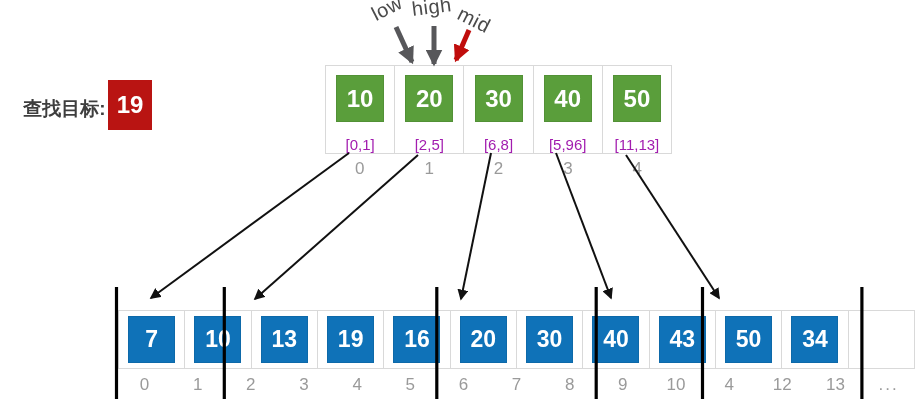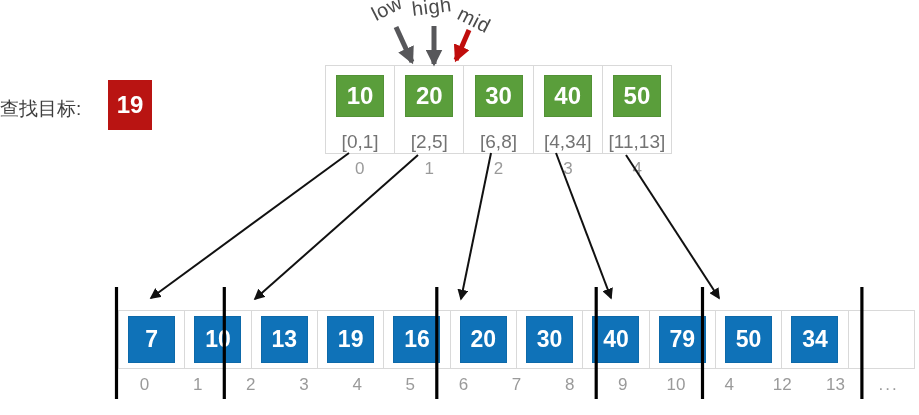--- a/index.html
+++ b/index.html
@@ -13,43 +13,43 @@
   .plabel{
     position:absolute; font-size:20px; font-weight:500; color:var(--pointer-text-gray);
     z-index:6; transform-origin:left center; letter-spacing:0.5px; white-space:nowrap;
   }
   #p-low {left:373px; top:4px;  transform:rotate(-27deg);}
   #p-high{left:412px; top:-2px; transform:rotate(-7deg);}
   #p-mid {left:459px; top:1px;  transform:rotate(27deg);}
 
   
   #target-label{
-    position:absolute; left:0; top:96px; width:97px; text-align:left;
-    font-size:19px; color:var(--text-dark);
+    position:absolute; left:16px; top:96px; width:97px; text-align:center;
+    font-size:19px; color:var(--text-dark);font-weight:bold;
   }
   #target-box{
     position:absolute; left:108px; top:80px; width:44px; height:50px;
     background:var(--target-red); color:#fff; font-size:24px; font-weight:bold;
     display:flex; align-items:center; justify-content:center;
   }
 
   
   #index-table{
     position:absolute; left:325px; top:65px; width:347px; height:89px;
     display:flex; border:1px solid var(--border-gray); background:#fff; box-sizing:border-box;
   }
   .icell{flex:1; border-right:1px solid var(--border-gray); display:flex; flex-direction:column; align-items:center;}
   .icell:last-child{border-right:none;}
   .gbox{
     width:48px; height:48px; margin-top:9px; background:var(--index-green);
     border:1px solid rgba(0,0,0,0.08); box-sizing:border-box;
     color:#fff; font-size:24px; font-weight:bold;
     display:flex; align-items:center; justify-content:center;
   }
-  .range{font-size:19px; color:#737373; margin-top:14px;}
+  .range{font-size:15px; color:#a21caf; margin-top:14px;}
   #index-indices{
     position:absolute; left:325px; top:159px; width:347px; display:flex;
   }
   .iidx{flex:1; text-align:center; color:var(--index-label-gray); font-size:17px;}
 
   
   #main-table{
     position:absolute; left:118px; top:310px; width:797px; height:59px;
     display:flex; border:1px solid var(--border-gray); background:#fff; box-sizing:border-box;
   }
@@ -127,21 +127,21 @@
       <div class="icell">
         <div class="gbox">20</div>
         <div class="range">[2,5]</div>
       </div>
       <div class="icell">
         <div class="gbox">30</div>
         <div class="range">[6,8]</div>
       </div>
       <div class="icell">
         <div class="gbox">40</div>
-        <div class="range">[4,34]</div>
+        <div class="range">[5,96]</div>
       </div>
       <div class="icell">
         <div class="gbox">50</div>
         <div class="range">[11,13]</div>
       </div>
     </div>
   <div id="index-indices">
       <div class="iidx">0</div>
       <div class="iidx">1</div>
       <div class="iidx">2</div>
@@ -168,21 +168,21 @@
       <div class="mcell">
         <div class="bbox">20</div>
       </div>
       <div class="mcell">
         <div class="bbox">30</div>
       </div>
       <div class="mcell">
         <div class="bbox">40</div>
       </div>
       <div class="mcell">
-        <div class="bbox">79</div>
+        <div class="bbox">43</div>
       </div>
       <div class="mcell">
         <div class="bbox">50</div>
       </div>
       <div class="mcell">
         <div class="bbox">34</div>
       </div>
       <div class="mcell"></div>
     </div>
   <div id="main-indices">

